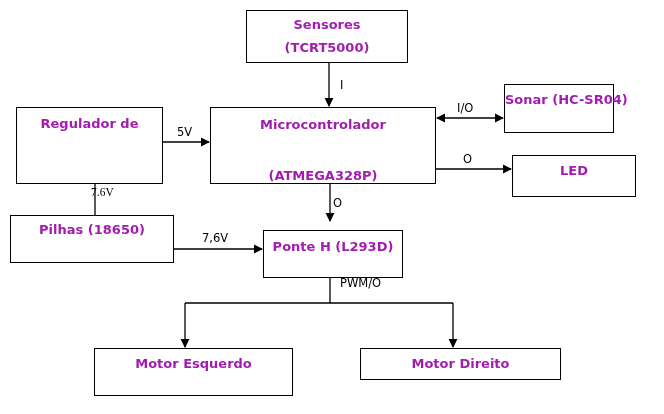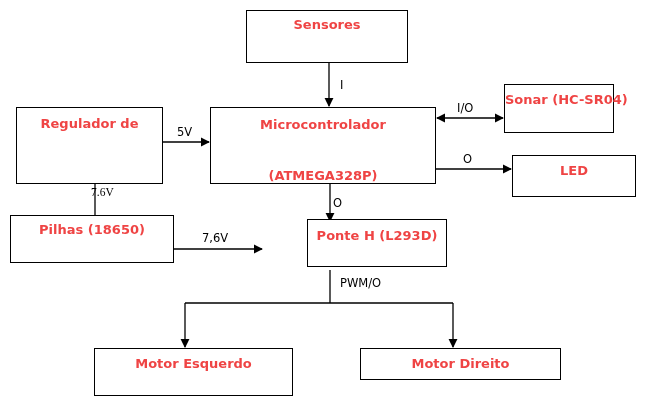--- a/index.html
+++ b/index.html
@@ -1,19 +1,19 @@
 <!DOCTYPE html>
 <html><head>
   <meta charset="utf-8">
   <style>
     html, body { margin: 0; padding: 0; background: #ffffff; }
     body { width: 664px; height: 414px; position: relative; overflow: hidden; font-family: "DejaVu Sans", sans-serif; }
     #diagram { position: absolute; left: 0; top: 0; width: 664px; height: 414px; }
     .box { position: absolute; box-sizing: border-box; border: 1.5px solid #000; background: #fff; }
-    .box-text { position: absolute; left: 0; right: 0; text-align: center; font-weight: bold; font-size: 13px; color: #ef4444; white-space: nowrap; }
+    .box-text { position: absolute; left: 0; right: 0; text-align: center; font-weight: bold; font-size: 13px; color: #a21caf; white-space: nowrap; }
     .lbl { position: absolute; font-size: 11.5px; color: #000; white-space: nowrap; }
     svg { position: absolute; left: 0; top: 0; }
   </style>
 </head>
 <body>
 
 <div id="diagram">
 
   <svg width="664" height="414">
     <defs>
@@ -37,36 +37,37 @@
     <line x1="330" y1="184" x2="330" y2="221" stroke="#000" stroke-width="1.3" marker-end="url(#arr)"></line>
 
     <line x1="330" y1="270" x2="330" y2="303" stroke="#000" stroke-width="1.3"></line>
     <line x1="185" y1="303" x2="453" y2="303" stroke="#000" stroke-width="1.3"></line>
     <line x1="185" y1="303" x2="185" y2="347" stroke="#000" stroke-width="1.3" marker-end="url(#arr)"></line>
     <line x1="453" y1="303" x2="453" y2="347" stroke="#000" stroke-width="1.3" marker-end="url(#arr)"></line>
   </svg>
 
   <div class="box" style="left:246px;top:10px;width:162px;height:53px;">
     <div class="box-text" style="top:6px;">Sensores</div>
+    <div class="box-text" style="top:29px;">(TCRT5000)</div>
   </div>
 
   <div class="box" style="left:210px;top:107px;width:226px;height:77px;">
     <div class="box-text" style="top:9px;">Microcontrolador</div>
     <div class="box-text" style="top:60px;">(ATMEGA328P)</div>
   </div>
 
   <div class="box" style="left:16px;top:107px;width:147px;height:77px;">
     <div class="box-text" style="top:8px;">Regulador de</div>
   </div>
 
   <div class="box" style="left:10px;top:215px;width:164px;height:48px;padding-left:14px;">
     <div class="box-text" style="top:6px;">Pilhas (18650)</div>
   </div>
 
-  <div class="box" style="left:263px;top:219px;width:140px;height:48px;margin-left:44px;">
+  <div class="box" style="left:263px;top:230px;width:140px;height:48px;">
     <div class="box-text" style="top:8px;">Ponte H (L293D)</div>
   </div>
 
   <div class="box" style="left:504px;top:84px;width:110px;height:49px;">
     <div class="box-text" style="top:7px;">Sonar (HC-SR04)</div>
   </div>
 
   <div class="box" style="left:94px;top:348px;width:199px;height:48px;">
     <div class="box-text" style="top:7px;">Motor Esquerdo</div>
   </div>

